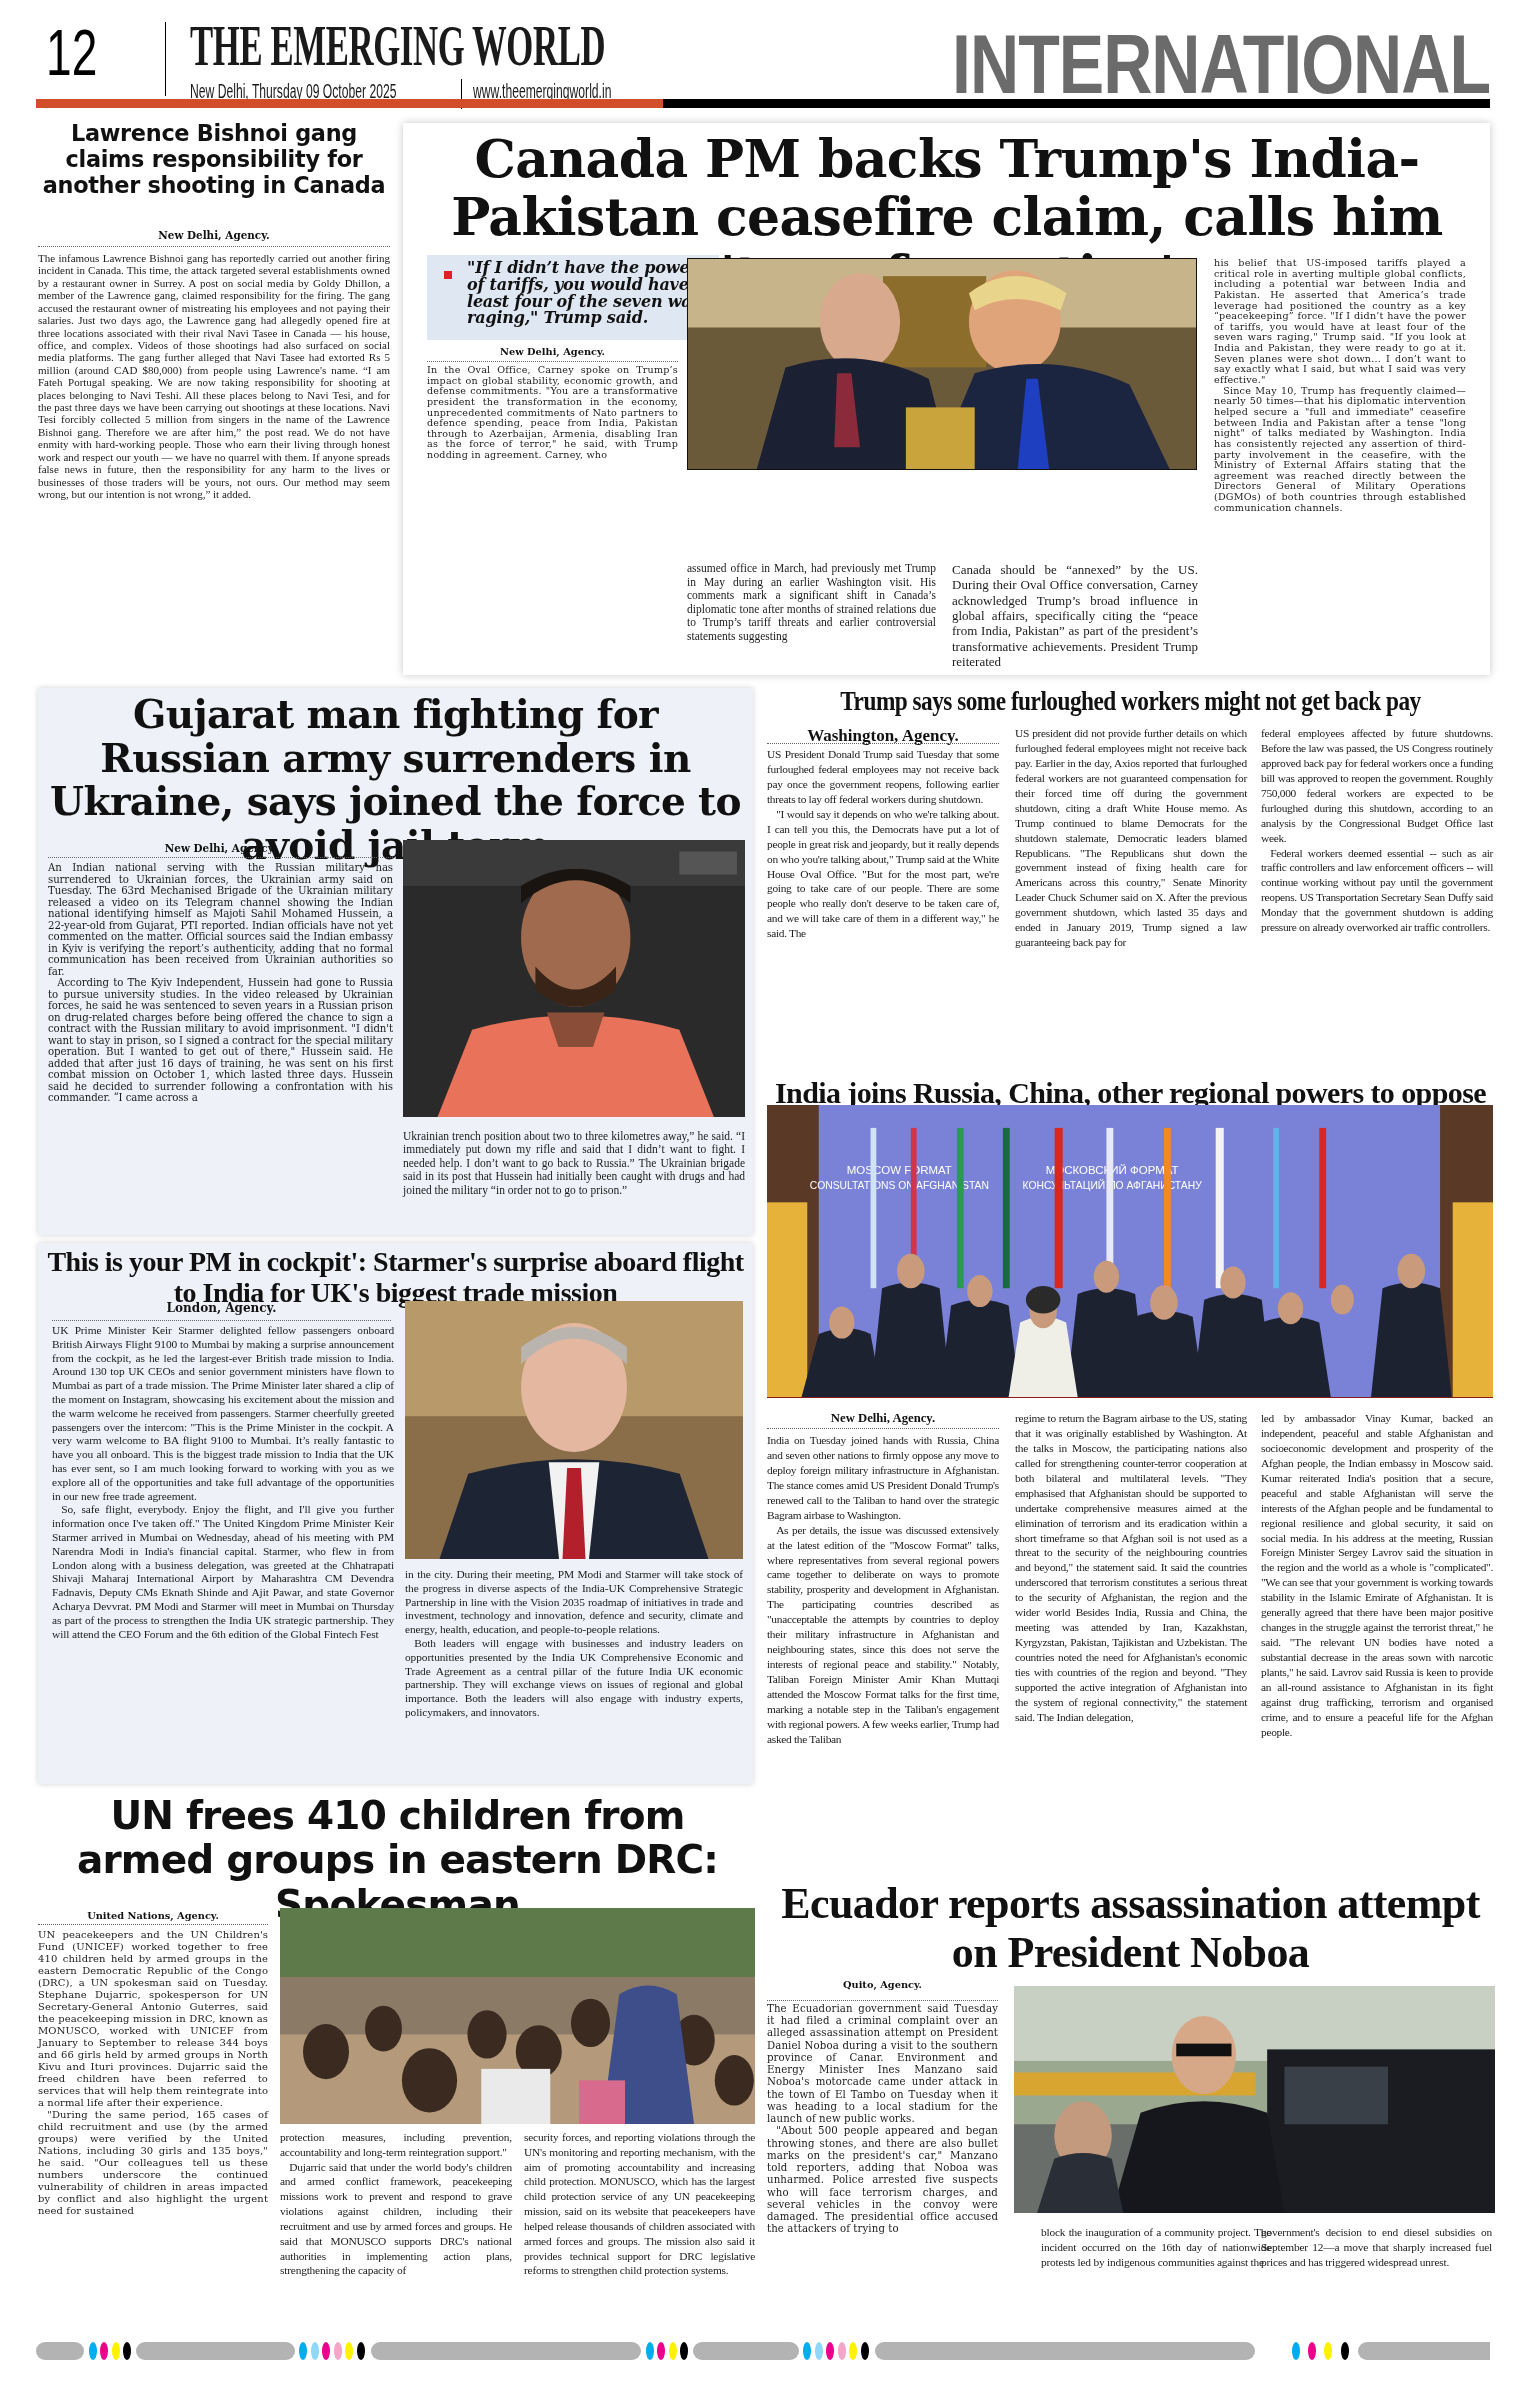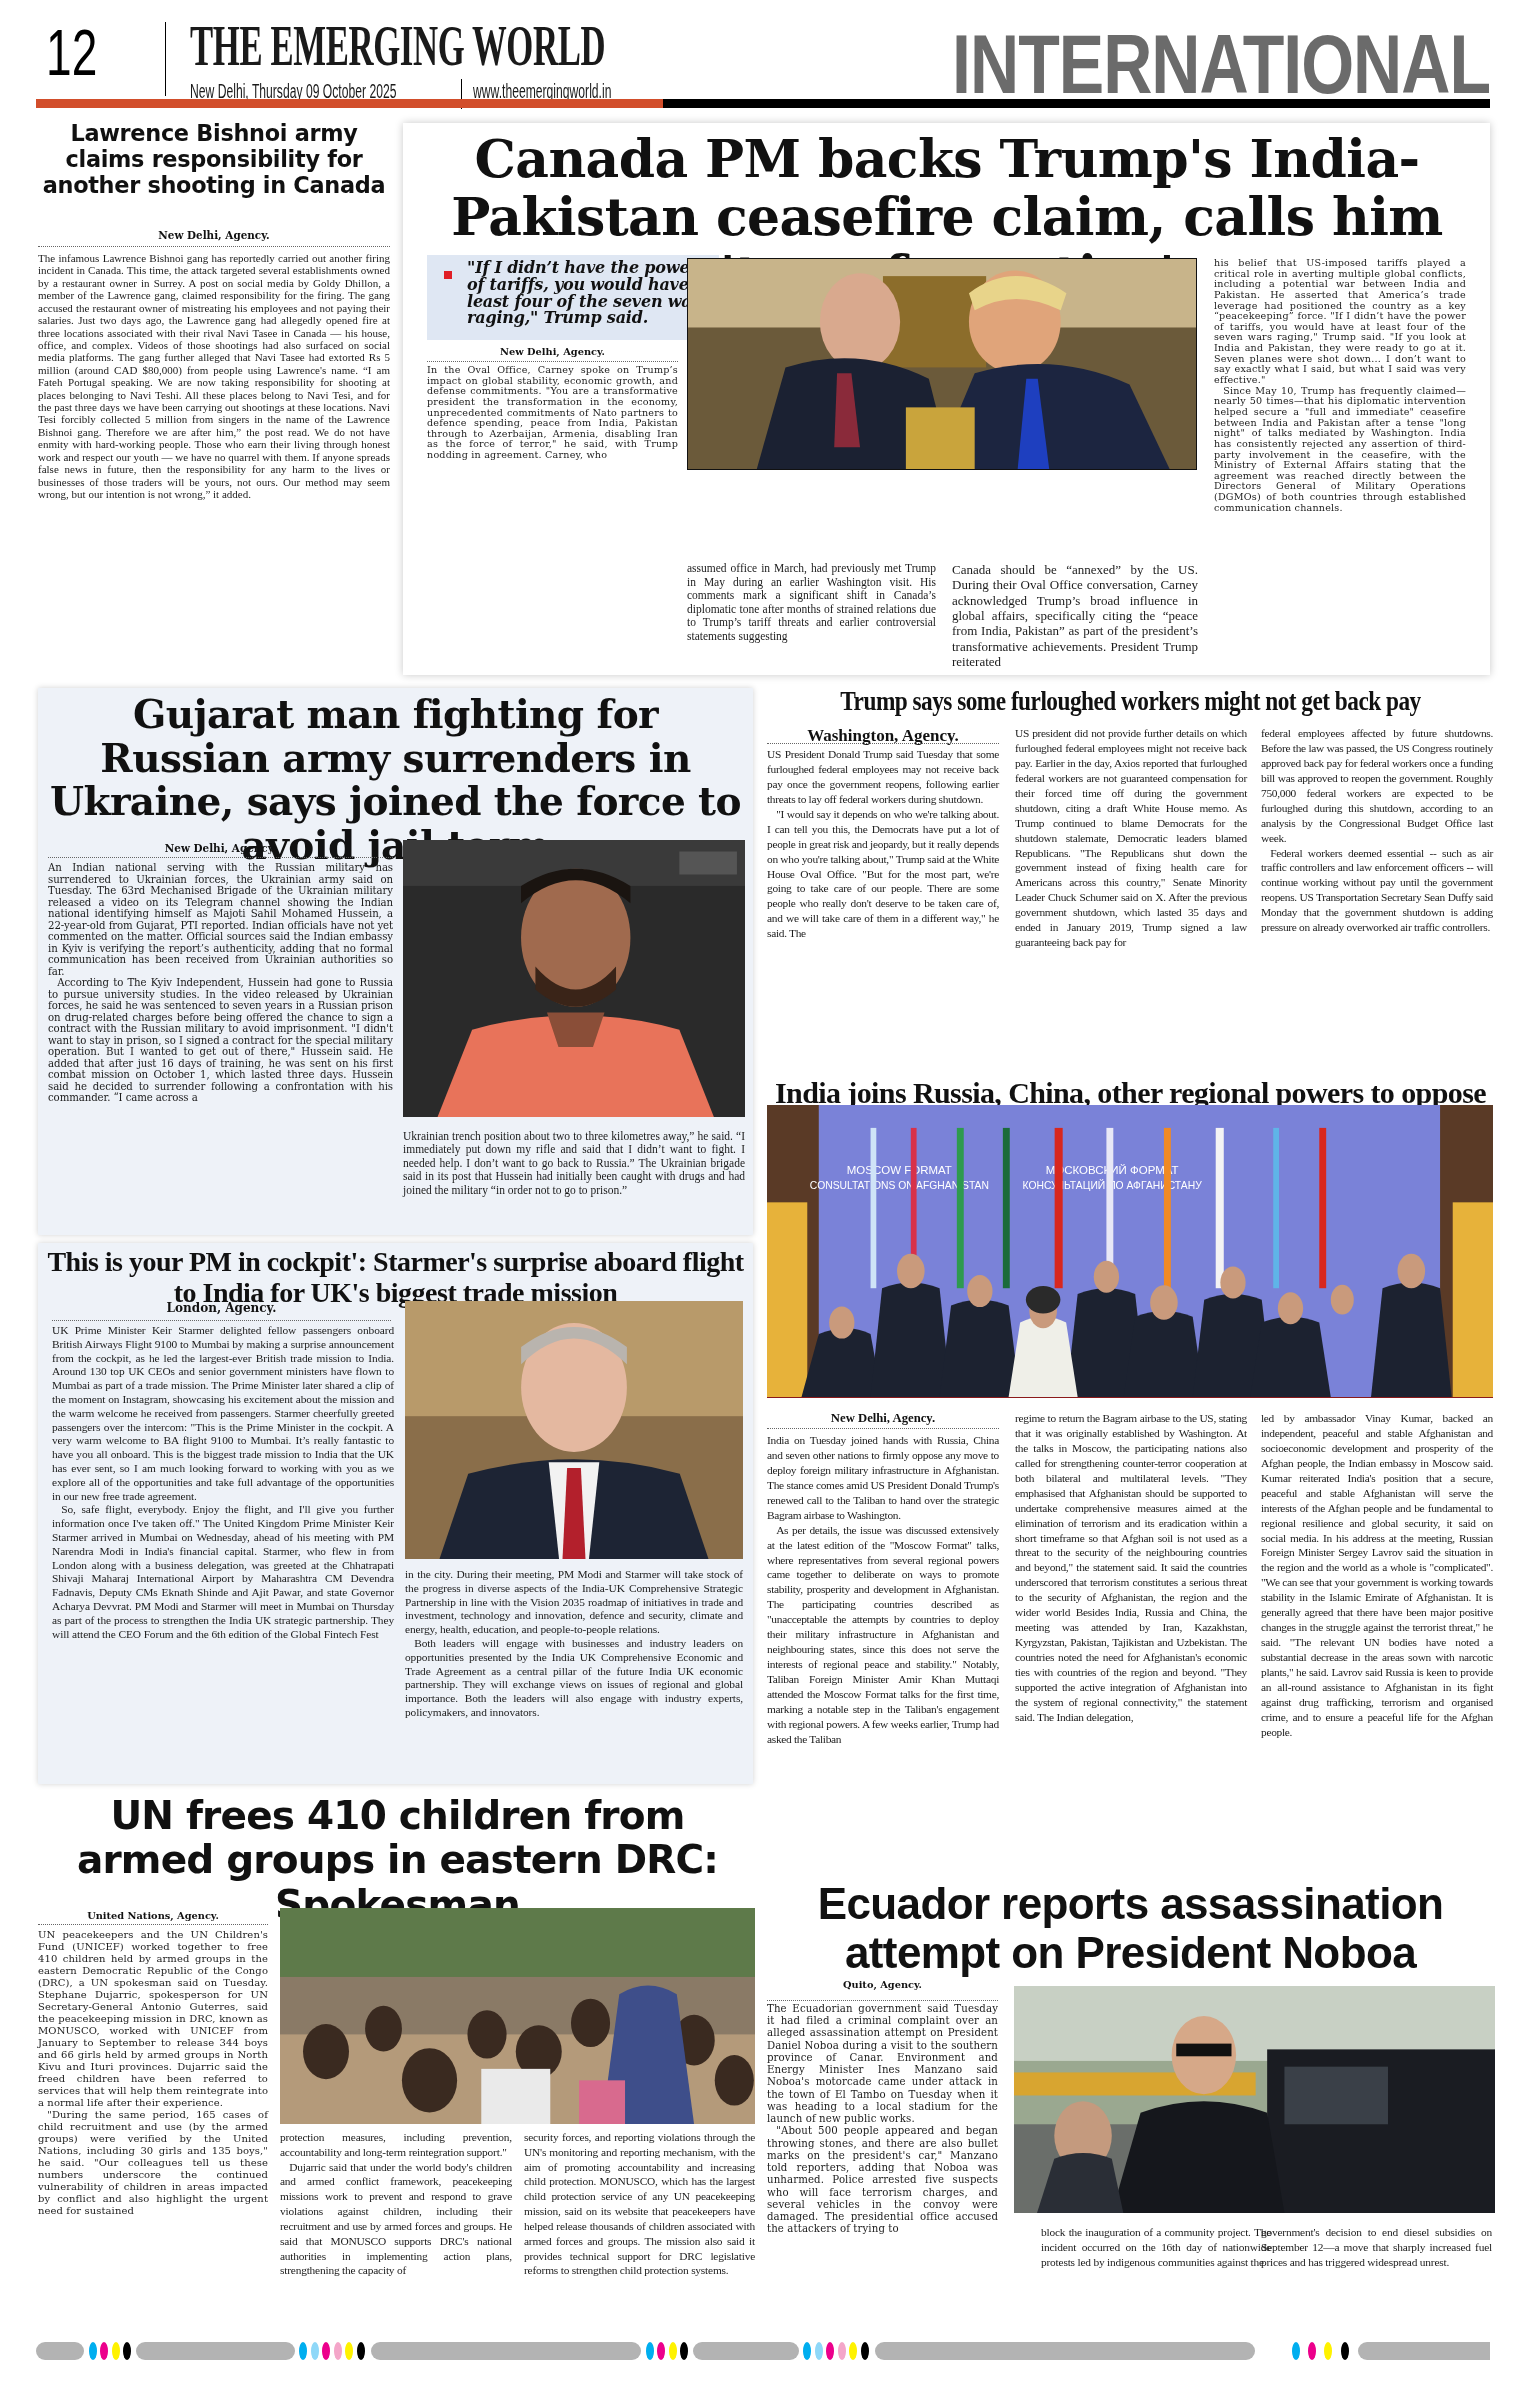--- a/index.html
+++ b/index.html
@@ -47,21 +47,21 @@
   <div class="paper-name">THE EMERGING WORLD</div>
   <div class="mast-date">New Delhi, Thursday 09 October 2025</div>
   <div class="mast-div2"></div>
   <div class="mast-url">www.theemergingworld.in</div>
   <div class="section-title">INTERNATIONAL</div>
 </header>
 <div class="rule-orange" style="background:#d24e2b"></div>
 <div class="rule-black" style="background:#000"></div>
 
 <article>
-  <h2 class="headline" style="left:38px; top:121px; width:352px; font-family:'DejaVu Sans',sans-serif; font-size:22.4px; line-height:1.15; letter-spacing:-0.3px;">Lawrence Bishnoi army claims responsibility for another shooting in Canada</h2>
+  <h2 class="headline" style="left:38px; top:121px; width:352px; font-family:'DejaVu Sans',sans-serif; font-size:22.4px; line-height:1.15; letter-spacing:-0.3px;">Lawrence Bishnoi gang claims responsibility for another shooting in Canada</h2>
   <div class="dateline" style="left:38px; top:229px; width:352px; font-size:10.4px;">New Delhi, Agency.</div>
   <div class="dotrule" style="left:38px; top:246px; width:352px;"></div>
   <div class="body" style="left:38px; top:252px; width:352px; font-size:11px; line-height:1.13;">
     <p>The infamous Lawrence Bishnoi gang has reportedly carried out another firing incident in Canada. This time, the attack targeted several establishments owned by a restaurant owner in Surrey. A post on social media by Goldy Dhillon, a member of the Lawrence gang, claimed responsibility for the firing. The gang accused the restaurant owner of mistreating his employees and not paying their salaries. Just two days ago, the Lawrence gang had allegedly opened fire at three locations associated with their rival Navi Tasee in Canada — his house, office, and complex. Videos of those shootings had also surfaced on social media platforms. The gang further alleged that Navi Tasee had extorted Rs 5 million (around CAD $80,000) from people using Lawrence's name. “I am Fateh Portugal speaking. We are now taking responsibility for shooting at places belonging to Navi Teshi. All these places belong to Navi Tesi, and for the past three days we have been carrying out shootings at these locations. Navi Tesi forcibly collected 5 million from singers in the name of the Lawrence Bishnoi gang. Therefore we are after him,” the post read. We do not have enmity with hard-working people. Those who earn their living through honest work and respect our youth — we have no quarrel with them. If anyone spreads false news in future, then the responsibility for any harm to the lives or businesses of those traders will be yours, not ours. Our method may seem wrong, but our intention is not wrong,” it added.</p>
   </div>
 </article>
 
 <article class="box shadowbox" style="left:403px; top:123px; width:1087px; height:552px;">
 </article>
 <h1 class="headline" style="left:410px; top:130px; width:1074px; font-family:'DejaVu Serif',serif; font-size:52px; line-height:1.12; letter-spacing:-0.6px;">Canada PM backs Trump's India-Pakistan ceasefire claim, calls him 'transformative'</h1>
@@ -252,21 +252,21 @@
   </svg>
 </div>
 <div class="body" style="left:280px; top:2130px; width:232px; font-size:11.4px; line-height:1.3; letter-spacing:-0.2px;">
   <p>protection measures, including prevention, accountability and long-term reintegration support."</p>
   <p>Dujarric said that under the world body's children and armed conflict framework, peacekeeping missions work to prevent and respond to grave violations against children, including their recruitment and use by armed forces and groups. He said that MONUSCO supports DRC's national authorities in implementing action plans, strengthening the capacity of</p>
 </div>
 <div class="body" style="left:524px; top:2130px; width:231px; font-size:11.4px; line-height:1.3; letter-spacing:-0.2px;">
   <p>security forces, and reporting violations through the UN's monitoring and reporting mechanism, with the aim of promoting accountability and increasing child protection. MONUSCO, which has the largest child protection service of any UN peacekeeping mission, said on its website that peacekeepers have helped release thousands of children associated with armed forces and groups. The mission also said it provides technical support for DRC legislative reforms to strengthen child protection systems.</p>
 </div>
 
-<h2 class="headline" style="left:765px; top:1879px; width:731px; font-family:Liberation Sans, sans-serif; font-size:44px; line-height:1.12; letter-spacing:-0.6px;">Ecuador reports assassination attempt on President Noboa</h2>
+<h2 class="headline" style="left:765px; top:1879px; width:731px; font-family:Liberation Serif, serif; font-size:44px; line-height:1.12; letter-spacing:-0.6px;">Ecuador reports assassination attempt on President Noboa</h2>
 <div class="dateline" style="left:767px; top:1979px; width:231px; font-size:9.8px;">Quito, Agency.</div>
 <div class="dotrule" style="left:767px; top:2000px; width:231px;"></div>
 <div class="body" style="left:767px; top:2003px; width:231px; font-family:'DejaVu Serif',serif; font-size:10.2px; line-height:1.2; letter-spacing:0.1px;">
   <p>The Ecuadorian government said Tuesday it had filed a criminal complaint over an alleged assassination attempt on President Daniel Noboa during a visit to the southern province of Canar. Environment and Energy Minister Ines Manzano said Noboa's motorcade came under attack in the town of El Tambo on Tuesday when it was heading to a local stadium for the launch of new public works.</p>
   <p>"About 500 people appeared and began throwing stones, and there are also bullet marks on the president's car," Manzano told reporters, adding that Noboa was unharmed. Police arrested five suspects who will face terrorism charges, and several vehicles in the convoy were damaged. The presidential office accused the attackers of trying to</p>
 </div>
 <div class="photo" style="left:1014px; top:1986px; width:481px; height:227px; border:none;">
   <svg viewBox="0 0 836 394" preserveAspectRatio="none">
     <rect width="836" height="394" fill="#9aa890"></rect>
     <rect x="0" y="0" width="836" height="130" fill="#c8d0c4"></rect>

